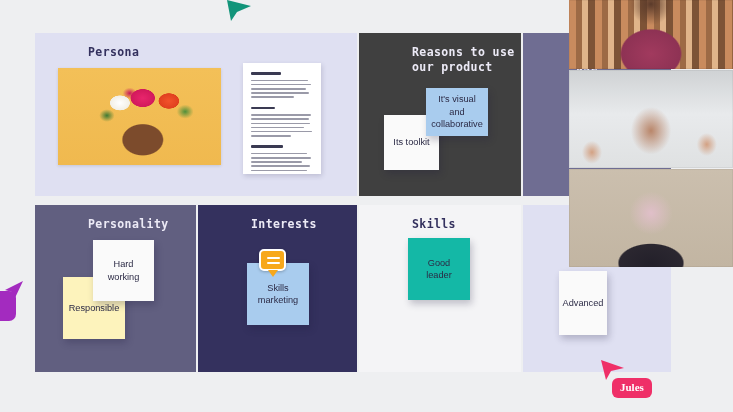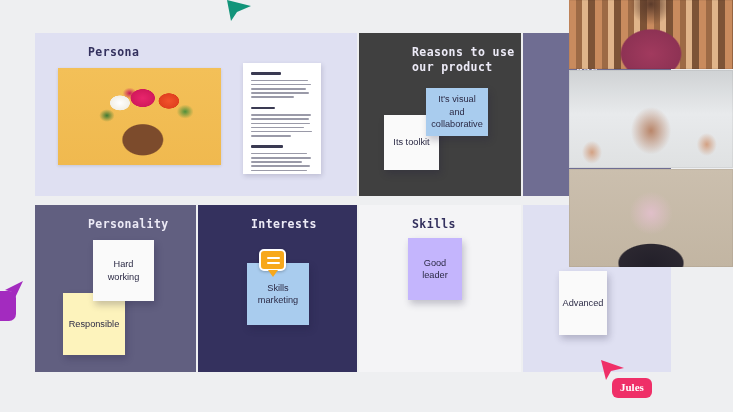--- a/index.html
+++ b/index.html
@@ -172,21 +172,21 @@
     </div>
 
     <div class="panel" id="panel-reasons-2">
       <div class="panel-title">Reasons to use
 our product</div>
     </div>
 
     <div class="panel" id="panel-personality">
       <div class="panel-title">Personality</div>
 
-      <div class="sticky" style="left:28px; top:72px; width:62px; height:62px; background:#fdf3bc;margin-top:16px;">
+      <div class="sticky" style="left:28px; top:72px; width:62px; height:62px; background:#fdf3bc;">
         <span style="white-space:pre-line">Responsible</span>
       </div>
 
       <div class="sticky" style="left:58px; top:35px; width:61px; height:61px; background:#fafafa;">
         <span style="white-space:pre-line">Hard working</span>
       </div>
     </div>
 
     <div class="panel" id="panel-interests">
       <div class="panel-title">Interests</div>
@@ -199,21 +199,21 @@
       <div style="position:absolute; left:61px; top:44px; width:27px; height:22px; background:#f7a81b; border:2px solid #fff; border-radius:5px; box-shadow:0 1px 3px rgba(0,0,0,0.25);">
         <div style="position:absolute; left:6px; top:6px; width:13px; height:2.4px; background:#fff; border-radius:1px;"></div>
         <div style="position:absolute; left:6px; top:11px; width:13px; height:2.4px; background:#fff; border-radius:1px;"></div>
         <div style="position:absolute; left:7px; top:19px; width:0; height:0; border-left:5px solid transparent; border-right:5px solid transparent; border-top:7px solid #f7a81b;"></div>
       </div>
     </div>
 
     <div class="panel" id="panel-skills">
       <div class="panel-title">Skills</div>
 
-      <div class="sticky" style="left:49px; top:33px; width:54px; height:62px; background:#c4b5fd;">
+      <div class="sticky" style="left:49px; top:33px; width:62px; height:62px; background:#14b8a6;">
         <span style="white-space:pre-line">Good
 leader</span>
       </div>
     </div>
 
     <div class="panel" id="panel-tech">
       <div class="panel-title">Tech savvy</div>
 
       <div class="sticky" style="left:36px; top:66px; width:48px; height:64px; background:#fafafa;">
         <span style="white-space:pre-line">Advanced</span>

